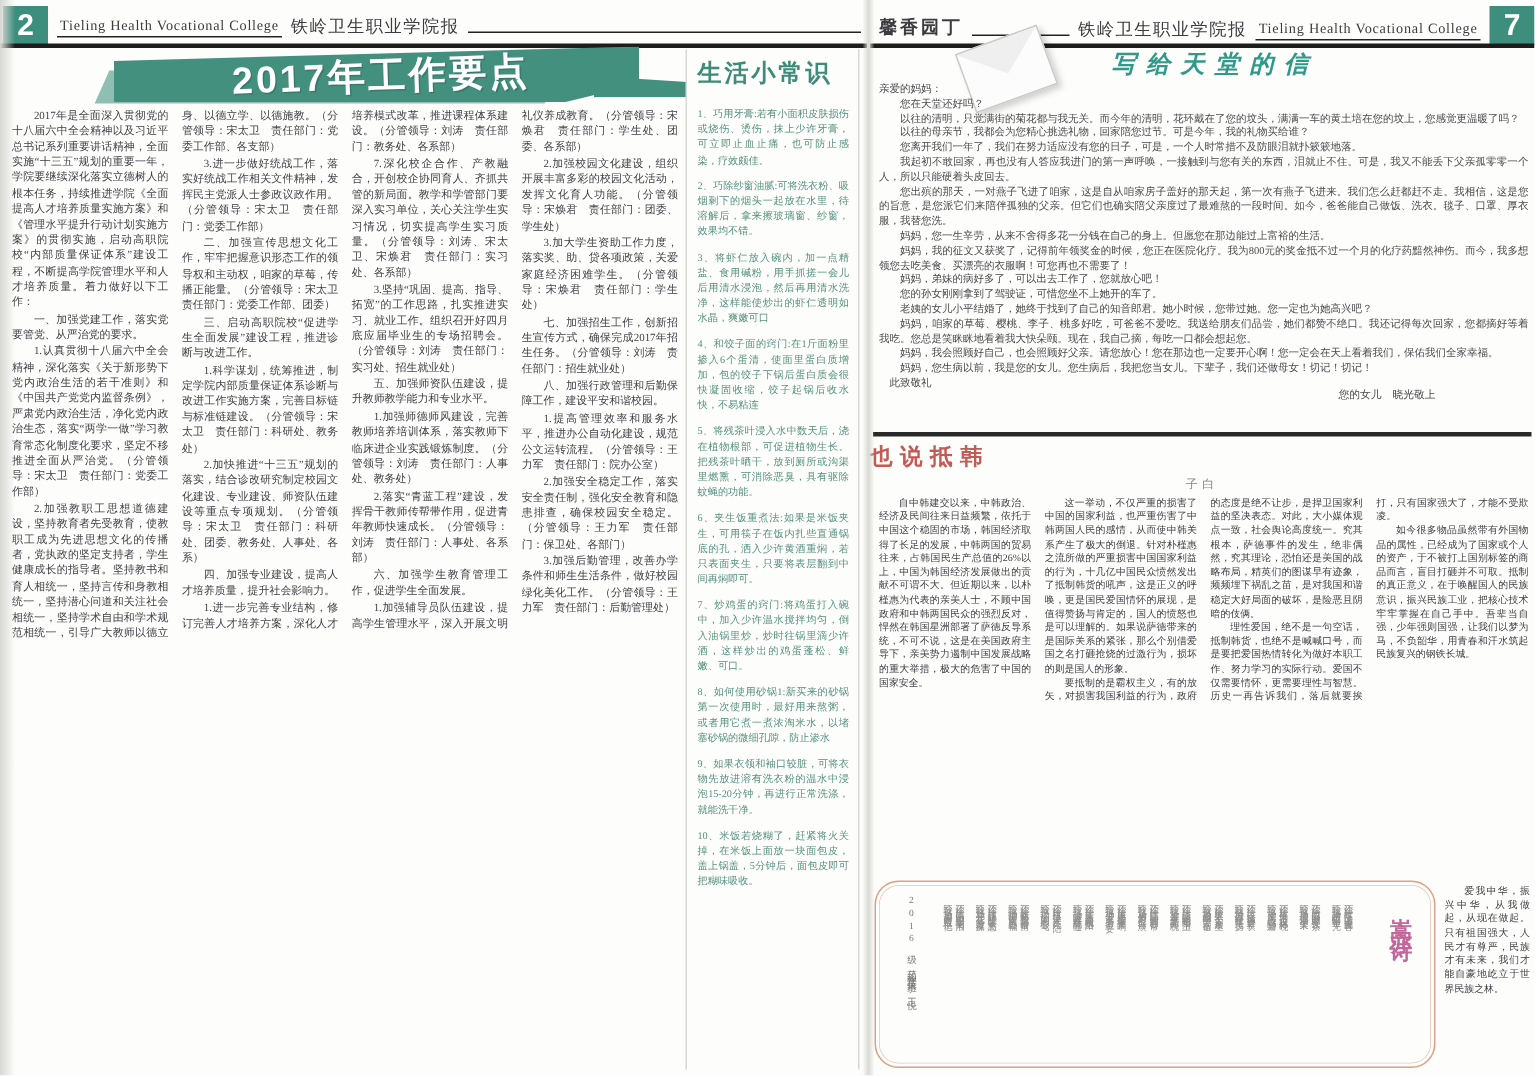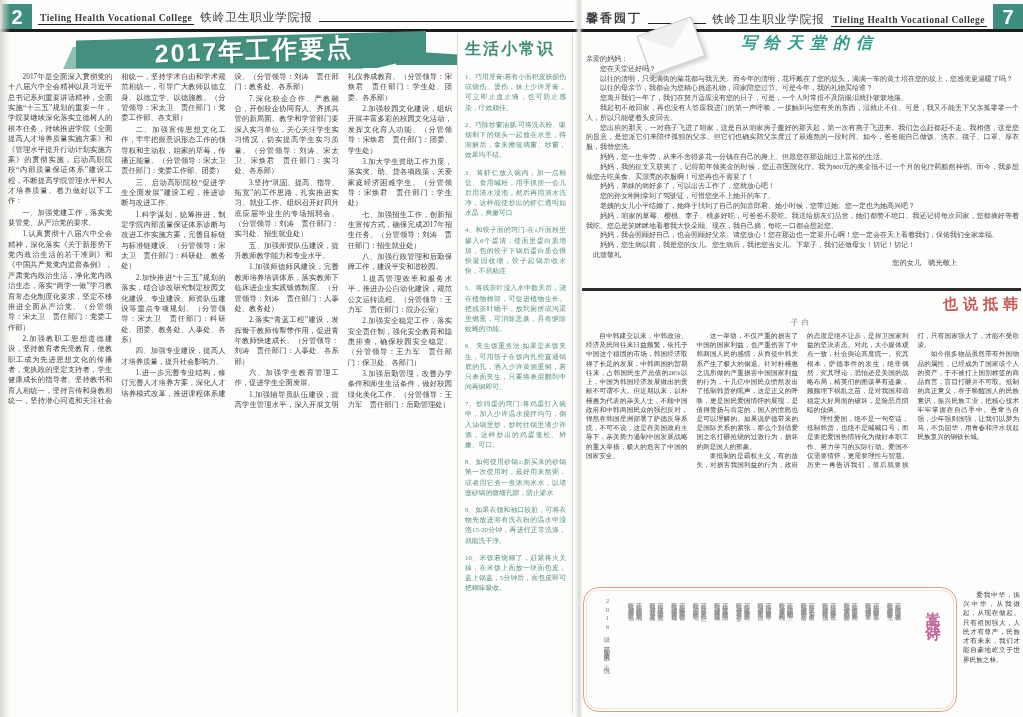--- a/index.html
+++ b/index.html
@@ -17,21 +17,21 @@
 
   
   .pagenum-box { position:absolute; top:4px; width:30px; height:26px; background:#3e8e7e;
     color:#fff; font-weight:bold; font-size:20px; line-height:26px; text-align:center;
     font-family:"Liberation Sans",sans-serif; }
   .page-left  .pagenum-box { left:2px; }
   .page-right .pagenum-box { right:0px; }
   .mast-row { position:absolute; top:10px; display:flex; align-items:flex-end; gap:6px; }
   .page-left  .mast-row { left:38px; right:4px; }
   .page-right .mast-row { left:6px; right:36px; }
-  .mast-en { font-size:9.5px; font-weight:bold; letter-spacing:.5px; border-bottom:1.5px solid #222; padding:0 2px 1px 2px; white-space:nowrap; }
+  .mast-en { font-size:9.5px; font-weight:normal; letter-spacing:.5px; border-bottom:1.5px solid #222; padding:0 2px 1px 2px; white-space:nowrap; }
   .mast-cn { font-size:11.5px; letter-spacing:1px; white-space:nowrap; }
   .mast-fill { flex:1; border-bottom:1.5px solid #222; height:1px; margin-bottom:3px; }
   .label-cn { font-size:12px; font-weight:bold; letter-spacing:2px; white-space:nowrap; }
   .rule-heavy { position:absolute; top:29px; height:2.5px; background:#1d1d1d; left:0; right:0; }
 
   
   .banner { position:absolute; left:66px; top:31px; width:392px; height:40px; }
   .banner .shape-light { position:absolute; left:2px; top:16px; width:300px; height:22px;
     background:#8fbfb2; transform:skewX(-24deg); }
   .banner .shape-main { position:absolute; left:10px; top:0; width:350px; height:37px; background:#43907f;
@@ -64,21 +64,21 @@
     color:#2f9a8a; font-size:16px; font-weight:bold; letter-spacing:7px; font-style:italic; }
   .letter-body { position:absolute; left:6px; top:55px; width:433px; height:230px; overflow:hidden;
     font-size:7px; line-height:1.4; text-align:justify; color:#4a4a4e; }
   .letter-body p { text-indent:2em; }
   .letter-body p:first-child { text-indent:0; }
   .letter-closing { text-indent:1em !important; }
   .letter-sign { position:absolute; right:66px; top:258px; font-size:7.2px; color:#4a4a4e; }
   .section-rule { position:absolute; left:2px; right:2px; top:288px; height:2.5px; background:#2a2a2a; }
 
   
-  .essay-title { position:absolute; left:0; right:0; top:295px; text-align:right;
+  .essay-title { position:absolute; left:0; right:0; top:295px; text-align:left;
     color:#c25a55; font-size:15px; font-weight:bold; letter-spacing:5px; }
   .essay-author { position:absolute; left:0; right:0; top:317px; text-align:center; color:#858585; font-size:8px; letter-spacing:3px; }
   .essay-cols { position:absolute; left:6px; top:331px; width:433px; height:252px; overflow:hidden;
     column-count:4; column-gap:9px; font-size:6.6px; line-height:1.4; text-align:justify; color:#3e3e44; }
   .essay-cols p { text-indent:2em; }
   .essay-tail { position:absolute; left:383px; top:590px; width:57px; height:120px; overflow:hidden;
     font-size:6.6px; line-height:1.4; text-align:justify; color:#3e3e44; }
   .essay-tail p { text-indent:2em; }
 
   
@@ -113,20 +113,21 @@
       <div class="shape-main"></div>
       <div class="shape-tail"></div>
       <div class="banner-title">2017年工作要点</div>
     </div>
 
     <div class="article-cols">
         <p>2017年是全面深入贯彻党的十八届六中全会精神以及习近平总书记系列重要讲话精神，全面实施“十三五”规划的重要一年，学院要继续深化落实立德树人的根本任务，持续推进学院《全面提高人才培养质量实施方案》和《管理水平提升行动计划实施方案》的贯彻实施，启动高职院校“内部质量保证体系”建设工程，不断提高学院管理水平和人才培养质量。着力做好以下工作：</p>
         <p>一、加强党建工作，落实党要管党、从严治党的要求。</p>
         <p>1.认真贯彻十八届六中全会精神，深化落实《关于新形势下党内政治生活的若干准则》和《中国共产党党内监督条例》，严肃党内政治生活，净化党内政治生态，落实“两学一做”学习教育常态化制度化要求，坚定不移推进全面从严治党。（分管领导：宋太卫　责任部门：党委工作部）</p>
         <p>2.加强教职工思想道德建设，坚持教育者先受教育，使教职工成为先进思想文化的传播者，党执政的坚定支持者，学生健康成长的指导者。坚持教书和育人相统一，坚持言传和身教相统一，坚持潜心问道和关注社会相统一，坚持学术自由和学术规范相统一，引导广大教师以德立身、以德立学、以德施教。（分管领导：宋太卫　责任部门：党委工作部、各支部）</p>
+        <p>3.进一步做好统战工作，落实好统战工作相关文件精神，发挥民主党派人士参政议政作用。（分管领导：宋太卫　责任部门：党委工作部）</p>
         <p>二、加强宣传思想文化工作，牢牢把握意识形态工作的领导权和主动权，咱家的草莓，传播正能量。（分管领导：宋太卫　责任部门：党委工作部、团委）</p>
         <p>三、启动高职院校“促进学生全面发展”建设工程，推进诊断与改进工作。</p>
         <p>1.科学谋划，统筹推进，制定学院内部质量保证体系诊断与改进工作实施方案，完善目标链与标准链建设。（分管领导：宋太卫　责任部门：科研处、教务处）</p>
         <p>2.加快推进“十三五”规划的落实，结合诊改研究制定校园文化建设、专业建设、师资队伍建设等重点专项规划。（分管领导：宋太卫　责任部门：科研处、团委、教务处、人事处、各系）</p>
         <p>四、加强专业建设，提高人才培养质量，提升社会影响力。</p>
         <p>1.进一步完善专业结构，修订完善人才培养方案，深化人才培养模式改革，推进课程体系建设。（分管领导：刘涛　责任部门：教务处、各系部）</p>
         <p>7.深化校企合作、产教融合，开创校企协同育人、齐抓共管的新局面。教学和学管部门要深入实习单位，关心关注学生实习情况，切实提高学生实习质量。（分管领导：刘涛、宋太卫、宋焕君　责任部门：实习处、各系部）</p>
         <p>3.坚持“巩固、提高、指导、拓宽”的工作思路，扎实推进实习、就业工作。组织召开好四月底应届毕业生的专场招聘会。（分管领导：刘涛　责任部门：实习处、招生就业处）</p>
         <p>五、加强师资队伍建设，提升教师教学能力和专业水平。</p>
         <p>1.加强师德师风建设，完善教师培养培训体系，落实教师下临床进企业实践锻炼制度。（分管领导：刘涛　责任部门：人事处、教务处）</p>

